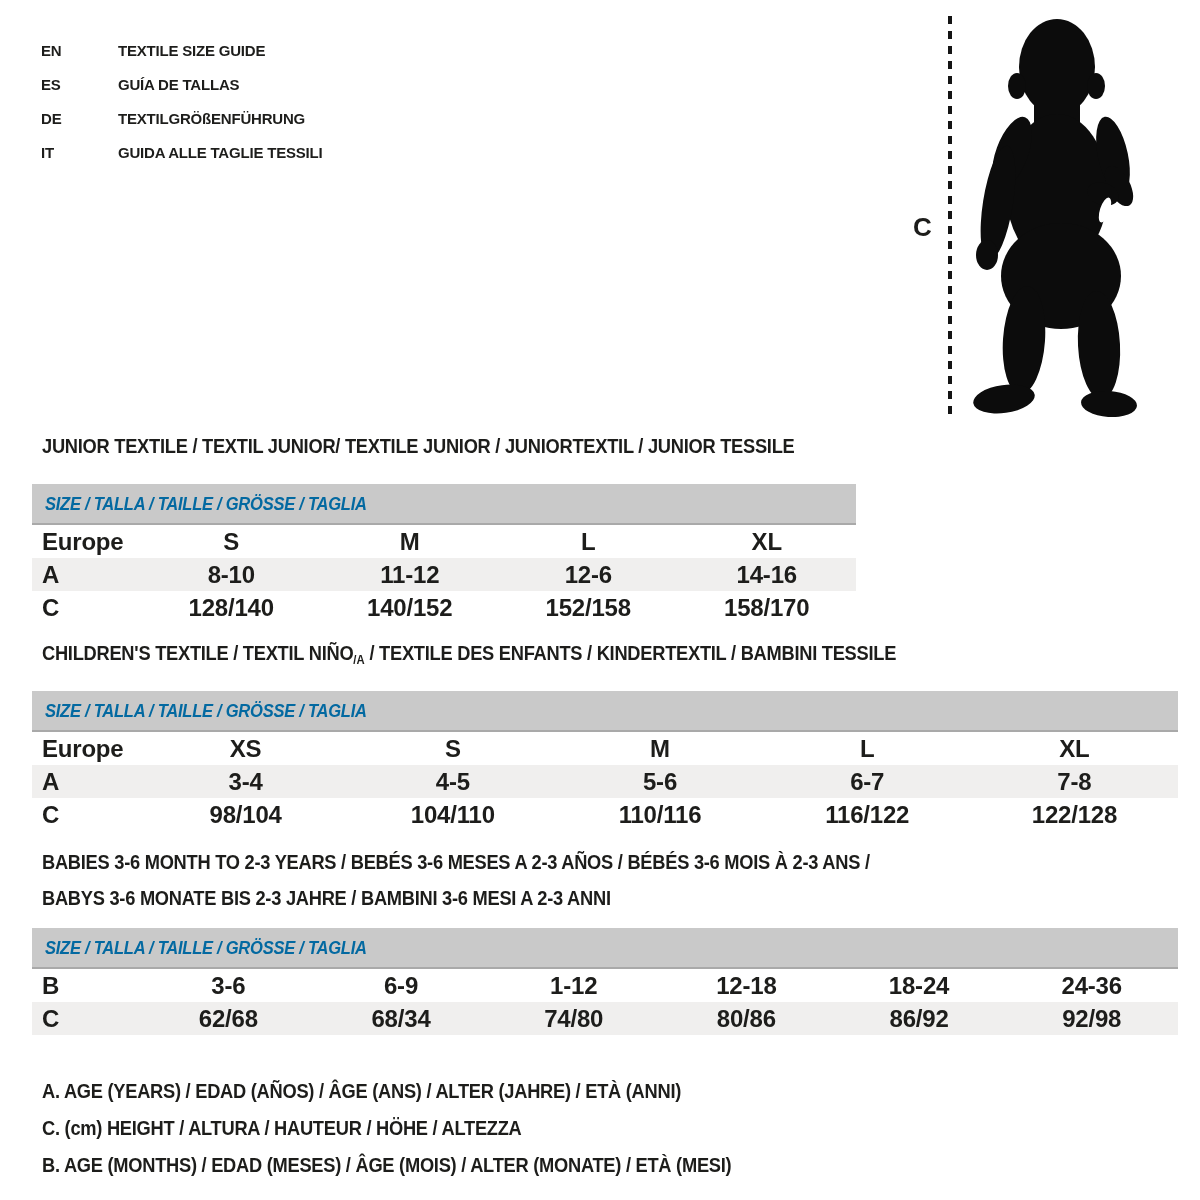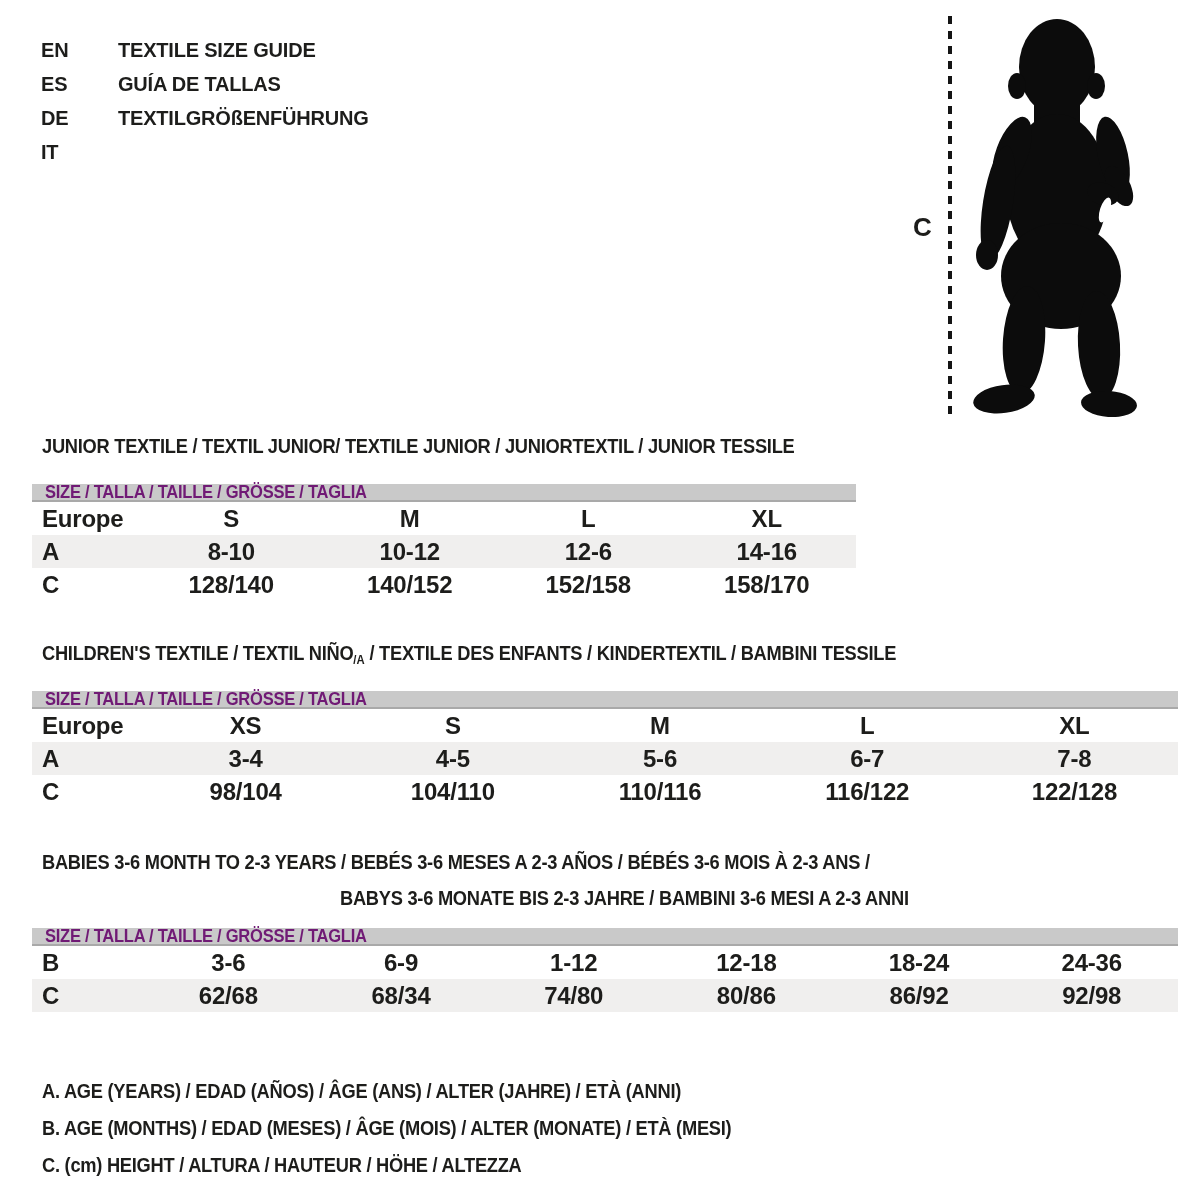--- a/index.html
+++ b/index.html
@@ -13,41 +13,41 @@
   body{
     width:1200px;height:1200px;position:relative;background:#ffffff;
     font-family:"Liberation Sans","DejaVu Sans",sans-serif;
     font-weight:700;color:var(--ink);letter-spacing:-0.2px;
     overflow:hidden;
   }
   .cond{display:inline-block;transform:scaleX(0.87);transform-origin:0 50%;white-space:nowrap;letter-spacing:-0.3px;}
 
   
   .languages{position:absolute;left:41px;top:33px;}
-  .lang-row{display:flex;height:34px;align-items:center;font-size:20px;}
+  .lang-row{display:flex;height:34px;align-items:center;font-size:15px;}
   .lang-code{width:77px;}
   .lang-label{white-space:nowrap;}
 
   
   .dash-line{
     position:absolute;left:948px;top:16px;width:4px;height:400px;
     background-image:repeating-linear-gradient(to bottom,#141414 0 8px,transparent 8px 15px);
   }
   .height-label{position:absolute;left:913px;top:212px;font-size:26px;}
   .baby-svg{position:absolute;left:962px;top:18px;width:182px;height:400px;}
 
   
   .section-title{position:absolute;left:42px;font-size:21px;white-space:nowrap;}
   .sub-small{font-size:13px;vertical-align:-4px;letter-spacing:0;}
 
   
   .tbl{position:absolute;left:32px;}
   .bar{
-    height:18px;background:var(--bar);border-bottom:2px solid var(--bar-edge);
-    display:flex;align-items:center;padding-left:13px;font-size:19px;color:#701a75;
+    height:41px;background:var(--bar);border-bottom:2px solid var(--bar-edge);
+    display:flex;align-items:center;padding-left:13px;font-size:19px;color:#0369a1;font-style:italic;
   }
   .row{display:flex;height:33px;align-items:center;font-size:24px;}
   .row .lbl{width:110px;padding-left:10px;flex:none;}
   .row .c{flex:1;text-align:center;}
   .stripe{background:var(--stripe);}
 
   
   .legend{position:absolute;left:42px;top:1072px;font-size:21px;line-height:37px;}
   .legend div{white-space:nowrap;}
 </style>
@@ -62,20 +62,21 @@
   <div class="lang-row">
     <span class="lang-code">ES</span>
     <span class="lang-label">GUÍA DE TALLAS</span>
   </div>
   <div class="lang-row">
     <span class="lang-code">DE</span>
     <span class="lang-label">TEXTILGRÖßENFÜHRUNG</span>
   </div>
   <div class="lang-row">
     <span class="lang-code">IT</span>
+    <span class="lang-label">GUIDA ALLE TAGLIE TESSILI</span>
   </div>
 </div>
 
 <div class="dash-line"></div>
 <div class="height-label">C</div>
 <svg class="baby-svg" viewBox="0 0 182 400" xmlns="http://www.w3.org/2000/svg">
   <g fill="#0c0c0c">
     <ellipse cx="95" cy="49" rx="38" ry="48"></ellipse>
     <ellipse cx="55" cy="68" rx="9" ry="13"></ellipse>
     <ellipse cx="134" cy="68" rx="9" ry="13"></ellipse>
@@ -106,21 +107,21 @@
   <div class="row">
     <div class="lbl">Europe</div>
     <div class="c">S</div>
     <div class="c">M</div>
     <div class="c">L</div>
     <div class="c">XL</div>
   </div>
   <div class="row stripe">
     <div class="lbl">A</div>
     <div class="c">8-10</div>
-    <div class="c">10-12</div>
+    <div class="c">11-12</div>
     <div class="c">12-6</div>
     <div class="c">14-16</div>
   </div>
   <div class="row">
     <div class="lbl">C</div>
     <div class="c">128/140</div>
     <div class="c">140/152</div>
     <div class="c">152/158</div>
     <div class="c">158/170</div>
   </div>
@@ -152,21 +153,21 @@
   <div class="row">
     <div class="lbl">C</div>
     <div class="c">98/104</div>
     <div class="c">104/110</div>
     <div class="c">110/116</div>
     <div class="c">116/122</div>
     <div class="c">122/128</div>
   </div>
 </div>
 
-<div class="section-title" style="top:844px;line-height:36px;text-align:right;">
+<div class="section-title" style="top:844px;line-height:36px;">
   <span class="cond">BABIES 3-6 MONTH TO 2-3 YEARS / BEBÉS 3-6 MESES A 2-3 AÑOS / BÉBÉS 3-6 MOIS À 2-3 ANS /</span><br>
   <span class="cond">BABYS 3-6 MONATE BIS 2-3 JAHRE / BAMBINI 3-6 MESI A 2-3 ANNI</span>
 </div>
 <div class="tbl" style="top:928px;width:1146px;">
   <div class="bar">
     <span class="cond">SIZE / TALLA / TAILLE / GRÖSSE / TAGLIA</span>
   </div>
   <div class="row">
     <div class="lbl">B</div>
     <div class="c">3-6</div>
@@ -182,15 +183,15 @@
     <div class="c">68/34</div>
     <div class="c">74/80</div>
     <div class="c">80/86</div>
     <div class="c">86/92</div>
     <div class="c">92/98</div>
   </div>
 </div>
 
 <div class="legend">
   <div><span class="cond">A. AGE (YEARS) / EDAD (AÑOS) / ÂGE (ANS) / ALTER (JAHRE) / ETÀ (ANNI)</span></div>
+  <div><span class="cond">C. (cm) HEIGHT / ALTURA / HAUTEUR / HÖHE / ALTEZZA</span></div>
   <div><span class="cond">B. AGE (MONTHS) / EDAD (MESES) / ÂGE (MOIS) / ALTER (MONATE) / ETÀ (MESI)</span></div>
-  <div><span class="cond">C. (cm) HEIGHT / ALTURA / HAUTEUR / HÖHE / ALTEZZA</span></div>
 </div>
 
 </body></html>

